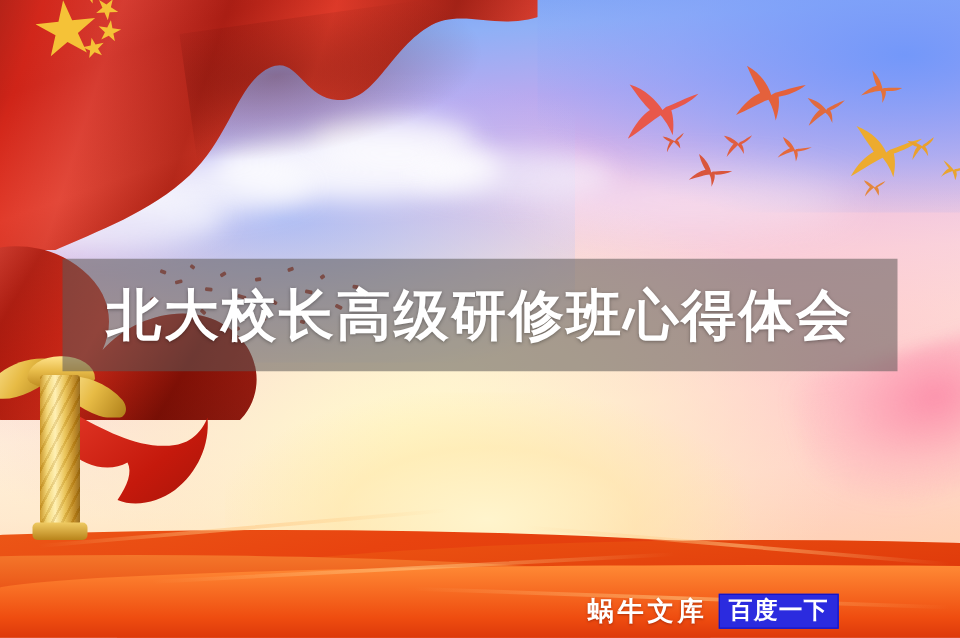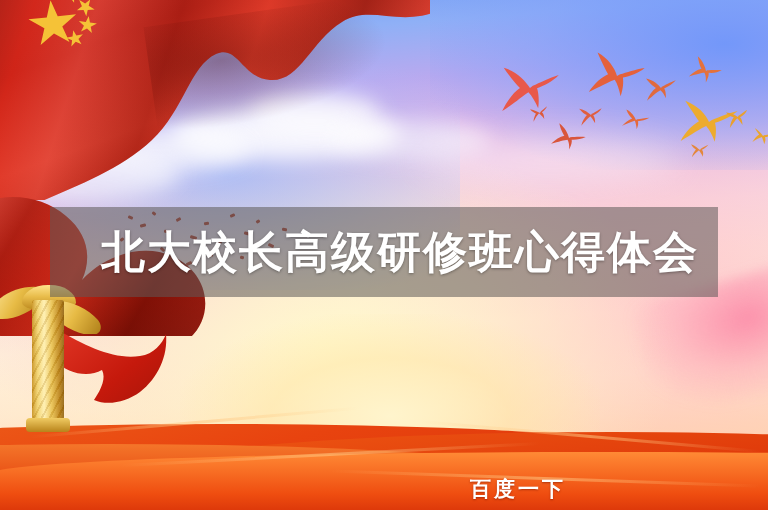--- a/index.html
+++ b/index.html
@@ -121,21 +121,21 @@
   .glow-horizon{position:absolute;left:180px;bottom:76px;width:420px;height:120px;
     background:radial-gradient(ellipse at 50% 85%, rgba(255,245,205,.92) 0%, rgba(255,228,160,.45) 40%, rgba(255,220,160,0) 74%);}
 
   
   .bird{position:absolute;}
   .bird svg{display:block;width:100%;height:100%;}
 
   
   .banner{position:absolute;left:50px;top:207px;width:668px;height:90px;
     background:rgba(92,90,88,.55);}
-  .banner-title{position:absolute;left:16px;top:0;width:100%;height:100%;
+  .banner-title{position:absolute;left:0;top:0;width:100%;height:100%;
     display:flex;align-items:center;justify-content:center;
     color:#ffffff;font-size:44px;letter-spacing:2px;font-weight:700;
     font-family:"DejaVu Sans","Liberation Sans",sans-serif;
     text-shadow:0 1px 3px rgba(0,0,0,.35);white-space:nowrap;}
 
   
   .footer{position:absolute;left:470px;bottom:4px;height:34px;display:flex;align-items:center;gap:9px;}
   .baidu-logo{display:flex;align-items:center;height:26px;opacity:.9;}
   .baidu-logo .bd-svg{display:block;}
   .site-name{color:#ffffff;font-size:21px;font-weight:700;letter-spacing:3px;
@@ -270,16 +270,17 @@
   <div class="confetti" style="left:282px;top:228px;width:5px;height:3px;transform:rotate(10deg);"></div>
   <div class="confetti" style="left:186px;top:262px;width:6px;height:3px;transform:rotate(-26deg);"></div>
   <div class="confetti" style="left:240px;top:256px;width:4px;height:3px;transform:rotate(16deg);"></div>
   <div class="confetti" style="left:120px;top:238px;width:4px;height:3px;transform:rotate(-40deg);"></div>
 
   <div class="banner">
     <div class="banner-title">北大校长高级研修班心得体会</div>
   </div>
 
   <div class="footer">
-    <div class="site-name">百度一下</div>
+    <div class="site-name">蜗牛文库</div>
+    <div class="search-btn">百度一下</div>
   </div>
 
 </div>
 
 </body></html>

